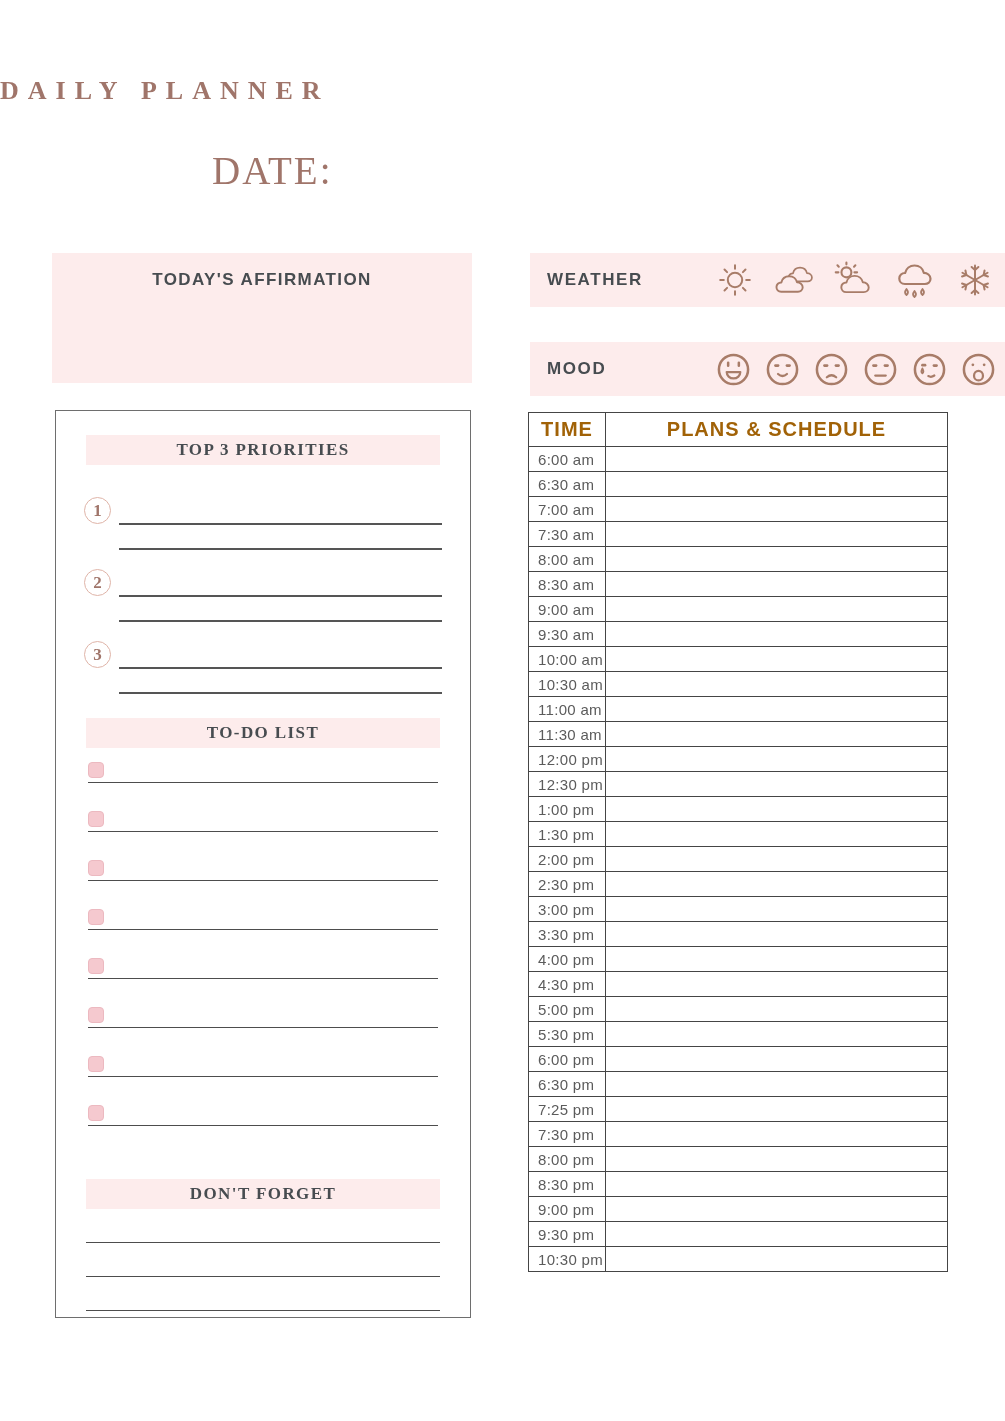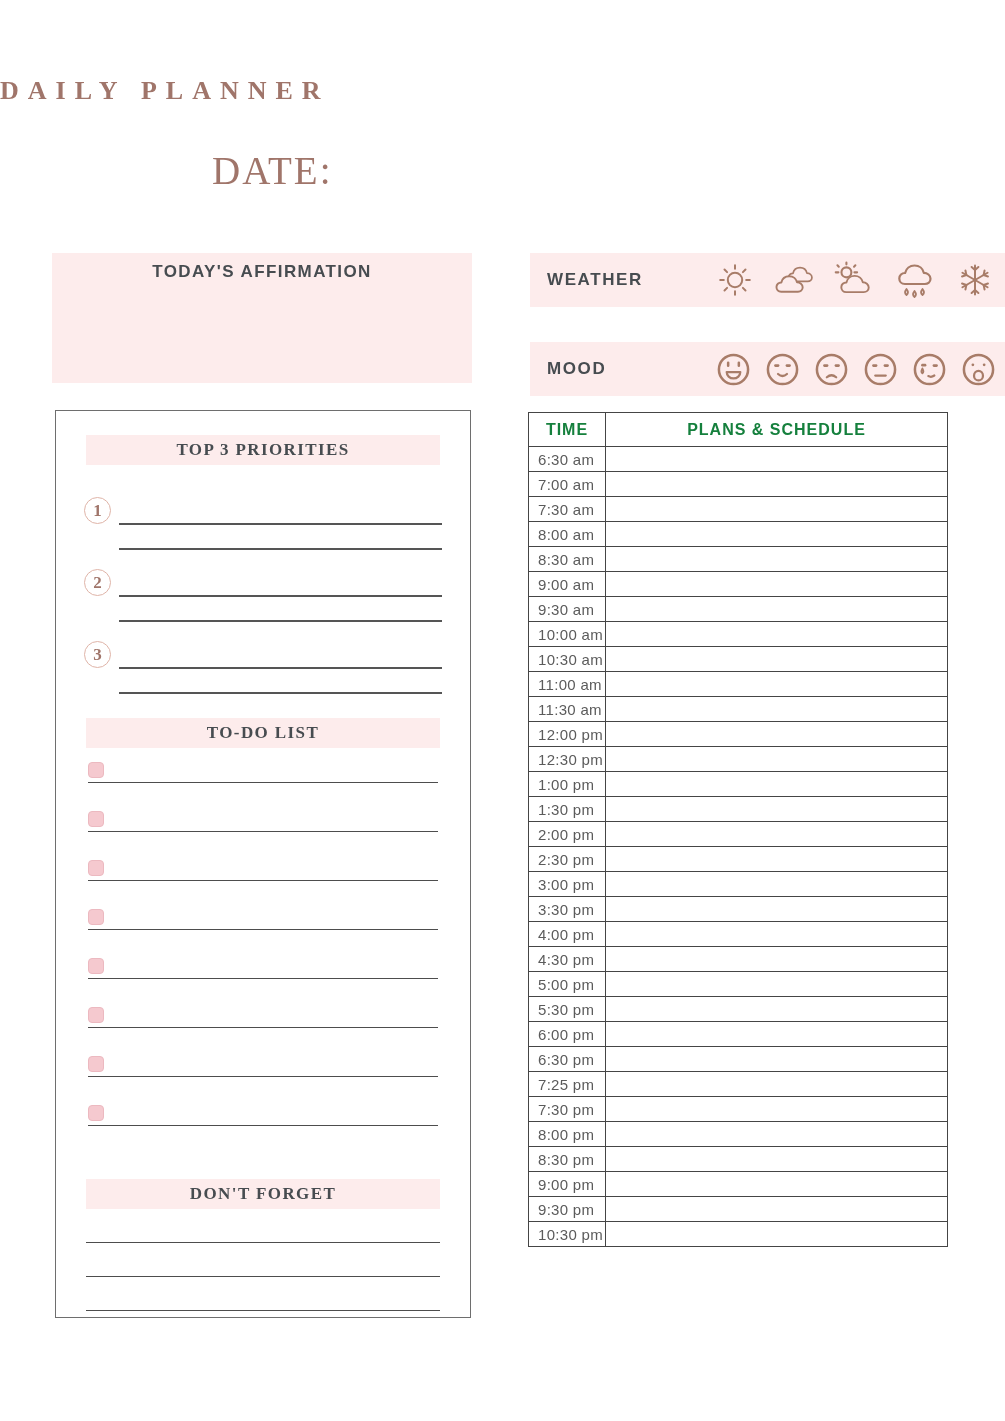--- a/index.html
+++ b/index.html
@@ -13,21 +13,21 @@
            font-size:26px; letter-spacing:9px; color:#a0756a; }
   .date  { position:absolute; top:148px; left:212px;
            font-family:"Liberation Serif", serif; font-weight:normal;
            font-size:39px; letter-spacing:2px; color:#a0756a; }
 
   
   .affirm { position:absolute; left:52px; top:253px; width:420px; height:130px;
             background:#fdecec; }
   .sec-title { text-align:center; font-size:17px; font-weight:bold;
                letter-spacing:1.4px; color:#474c50; }
-  .affirm .sec-title { padding-top:9px; }
+  .affirm .sec-title { padding-top:17px; }
 
   .bar { position:absolute; left:530px; width:478px; height:54px; background:#fdecec;
          display:flex; align-items:center; }
   .bar.weather { top:253px; }
   .bar.mood    { top:342px; }
   .bar-label { margin-left:17px; font-size:17px; font-weight:bold;
                letter-spacing:1.6px; color:#474c50; }
   .icon-strip { margin-left:auto; margin-right:12px; display:flex; gap:18px; align-items:center; }
   .icon-strip.moods { gap:14px; }
   .wicon { width:42px; height:40px; display:flex; align-items:center; justify-content:center; }
@@ -58,22 +58,22 @@
           background:#f5c9cf; border:1px solid #ecb9c0; }
   .tline { border-bottom:1.6px solid #4d4d4d; margin-top:4px; }
 
   .forget-list { margin-top:0; }
   .fline { margin:0 30px; height:34px; border-bottom:1.6px solid #4d4d4d; }
 
   
   table.schedule { position:absolute; left:528px; top:412px; width:420px;
                    border-collapse:collapse; table-layout:fixed; }
   table.schedule th, table.schedule td { border:1.5px solid #454545; }
-  table.schedule th { height:34px; font-size:16px; font-weight:bold;
-                      letter-spacing:1px; color:#15803d; text-align:center; }
+  table.schedule th { height:34px; font-size:20px; font-weight:bold;
+                      letter-spacing:1px; color:#a16207; text-align:center; }
   table.schedule td { height:25px; }
   td.time, th.time-h { width:77px; }
   td.time { padding-left:9px; font-size:15px; color:#5b5b5b; letter-spacing:0.3px;
             white-space:nowrap; }
   svg { display:block; }
 </style>
 </head>
 <body>
 
 <div class="page">
@@ -290,20 +290,24 @@
 
   <table class="schedule">
     <thead>
       <tr>
         <th class="time-h">TIME</th>
         <th>PLANS &amp; SCHEDULE</th>
       </tr>
     </thead>
     <tbody id="schedule-body">
         <tr>
+          <td class="time">6:00 am</td>
+          <td class="plan"></td>
+        </tr>
+        <tr>
           <td class="time">6:30 am</td>
           <td class="plan"></td>
         </tr>
         <tr>
           <td class="time">7:00 am</td>
           <td class="plan"></td>
         </tr>
         <tr>
           <td class="time">7:30 am</td>
           <td class="plan"></td>

